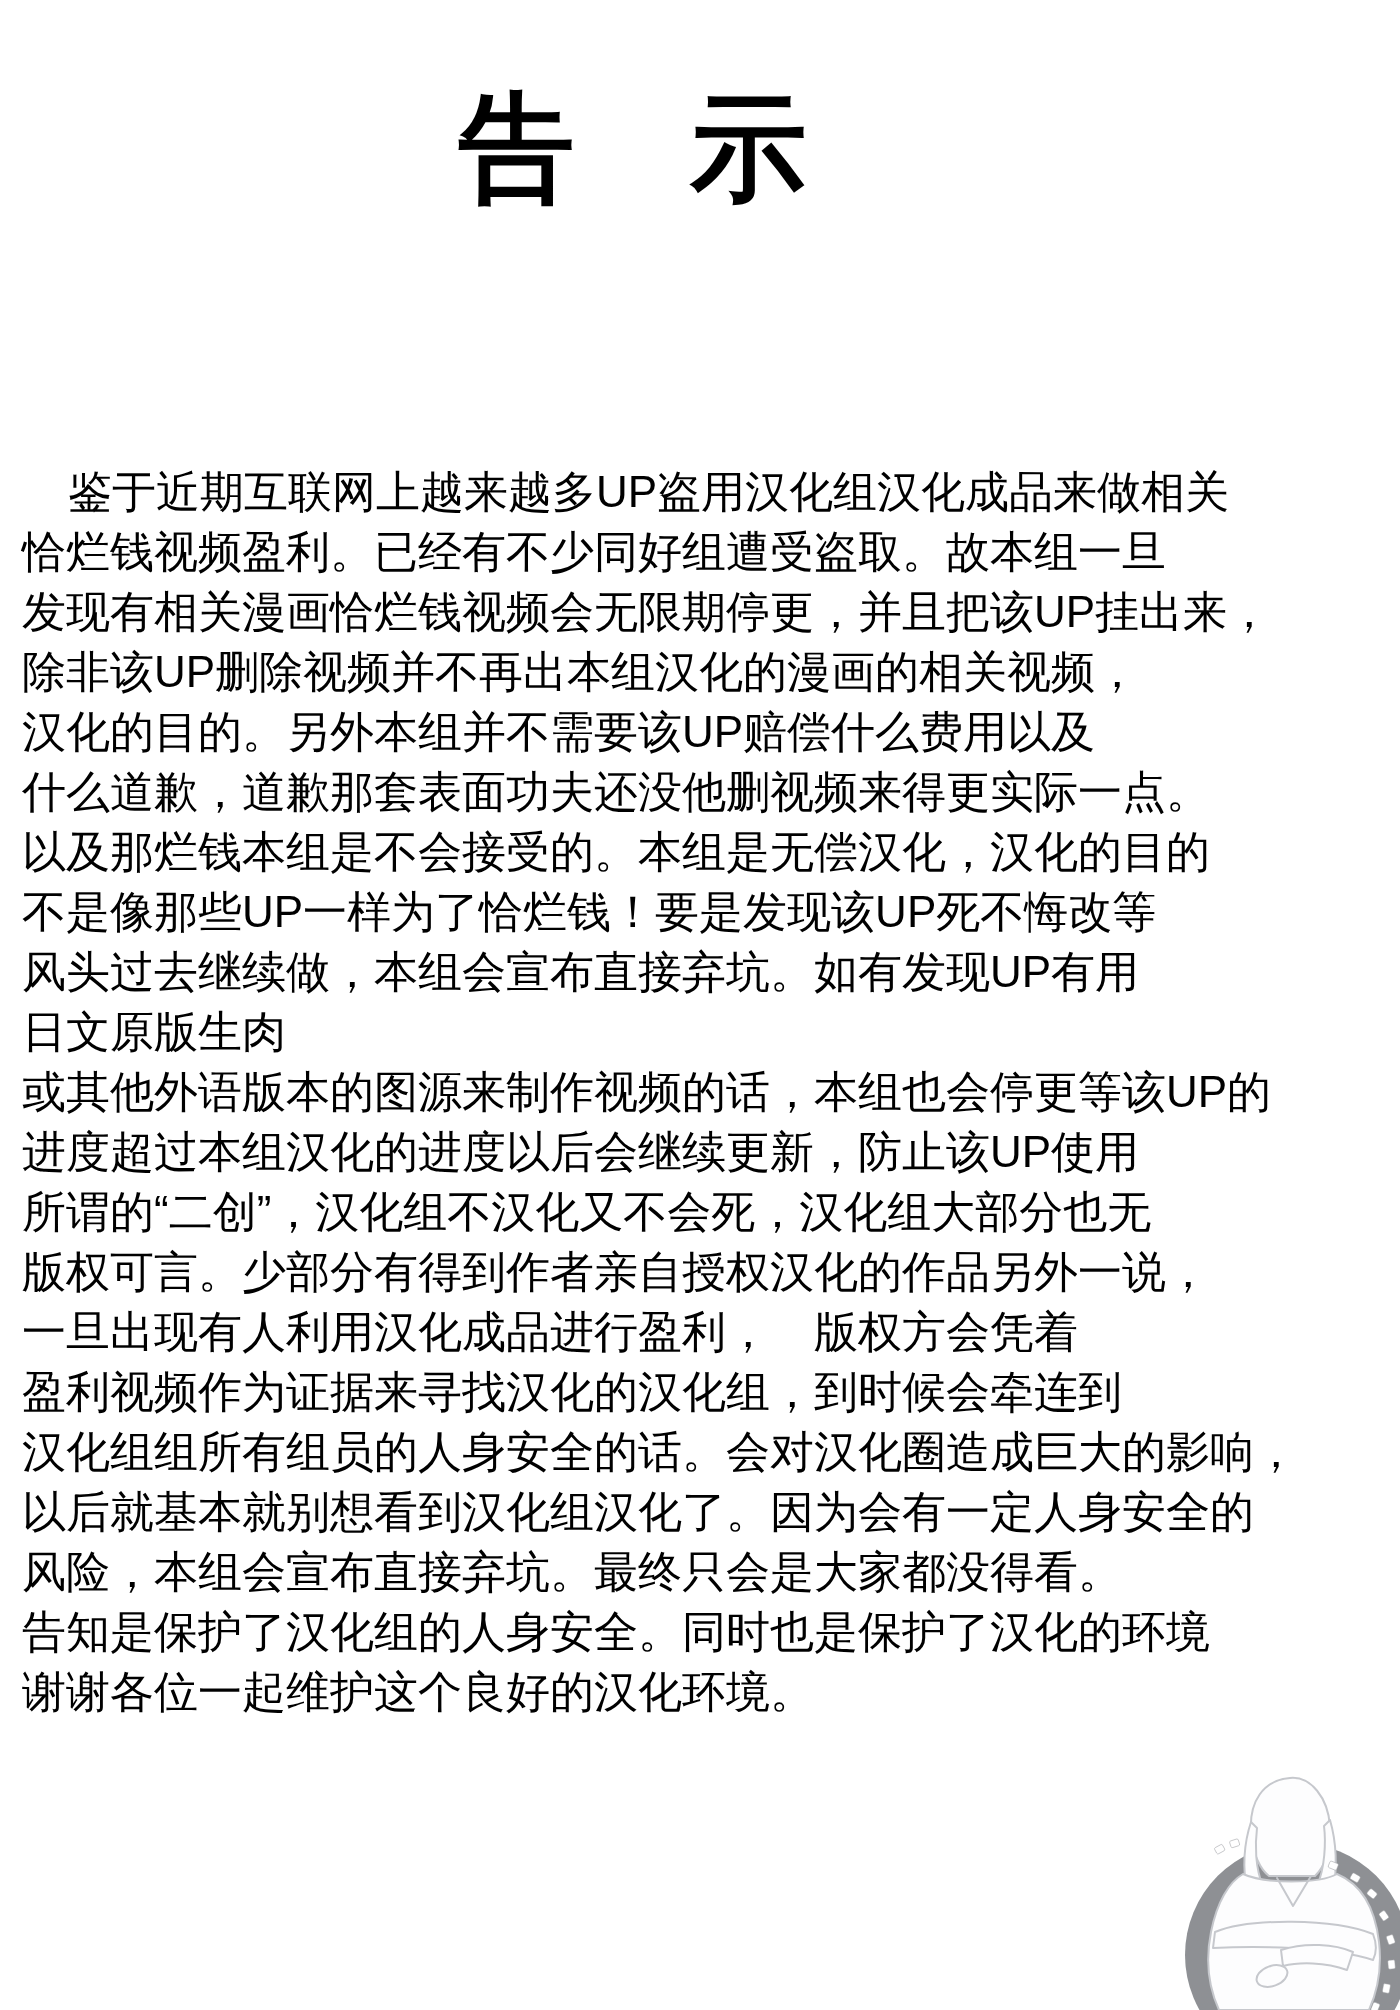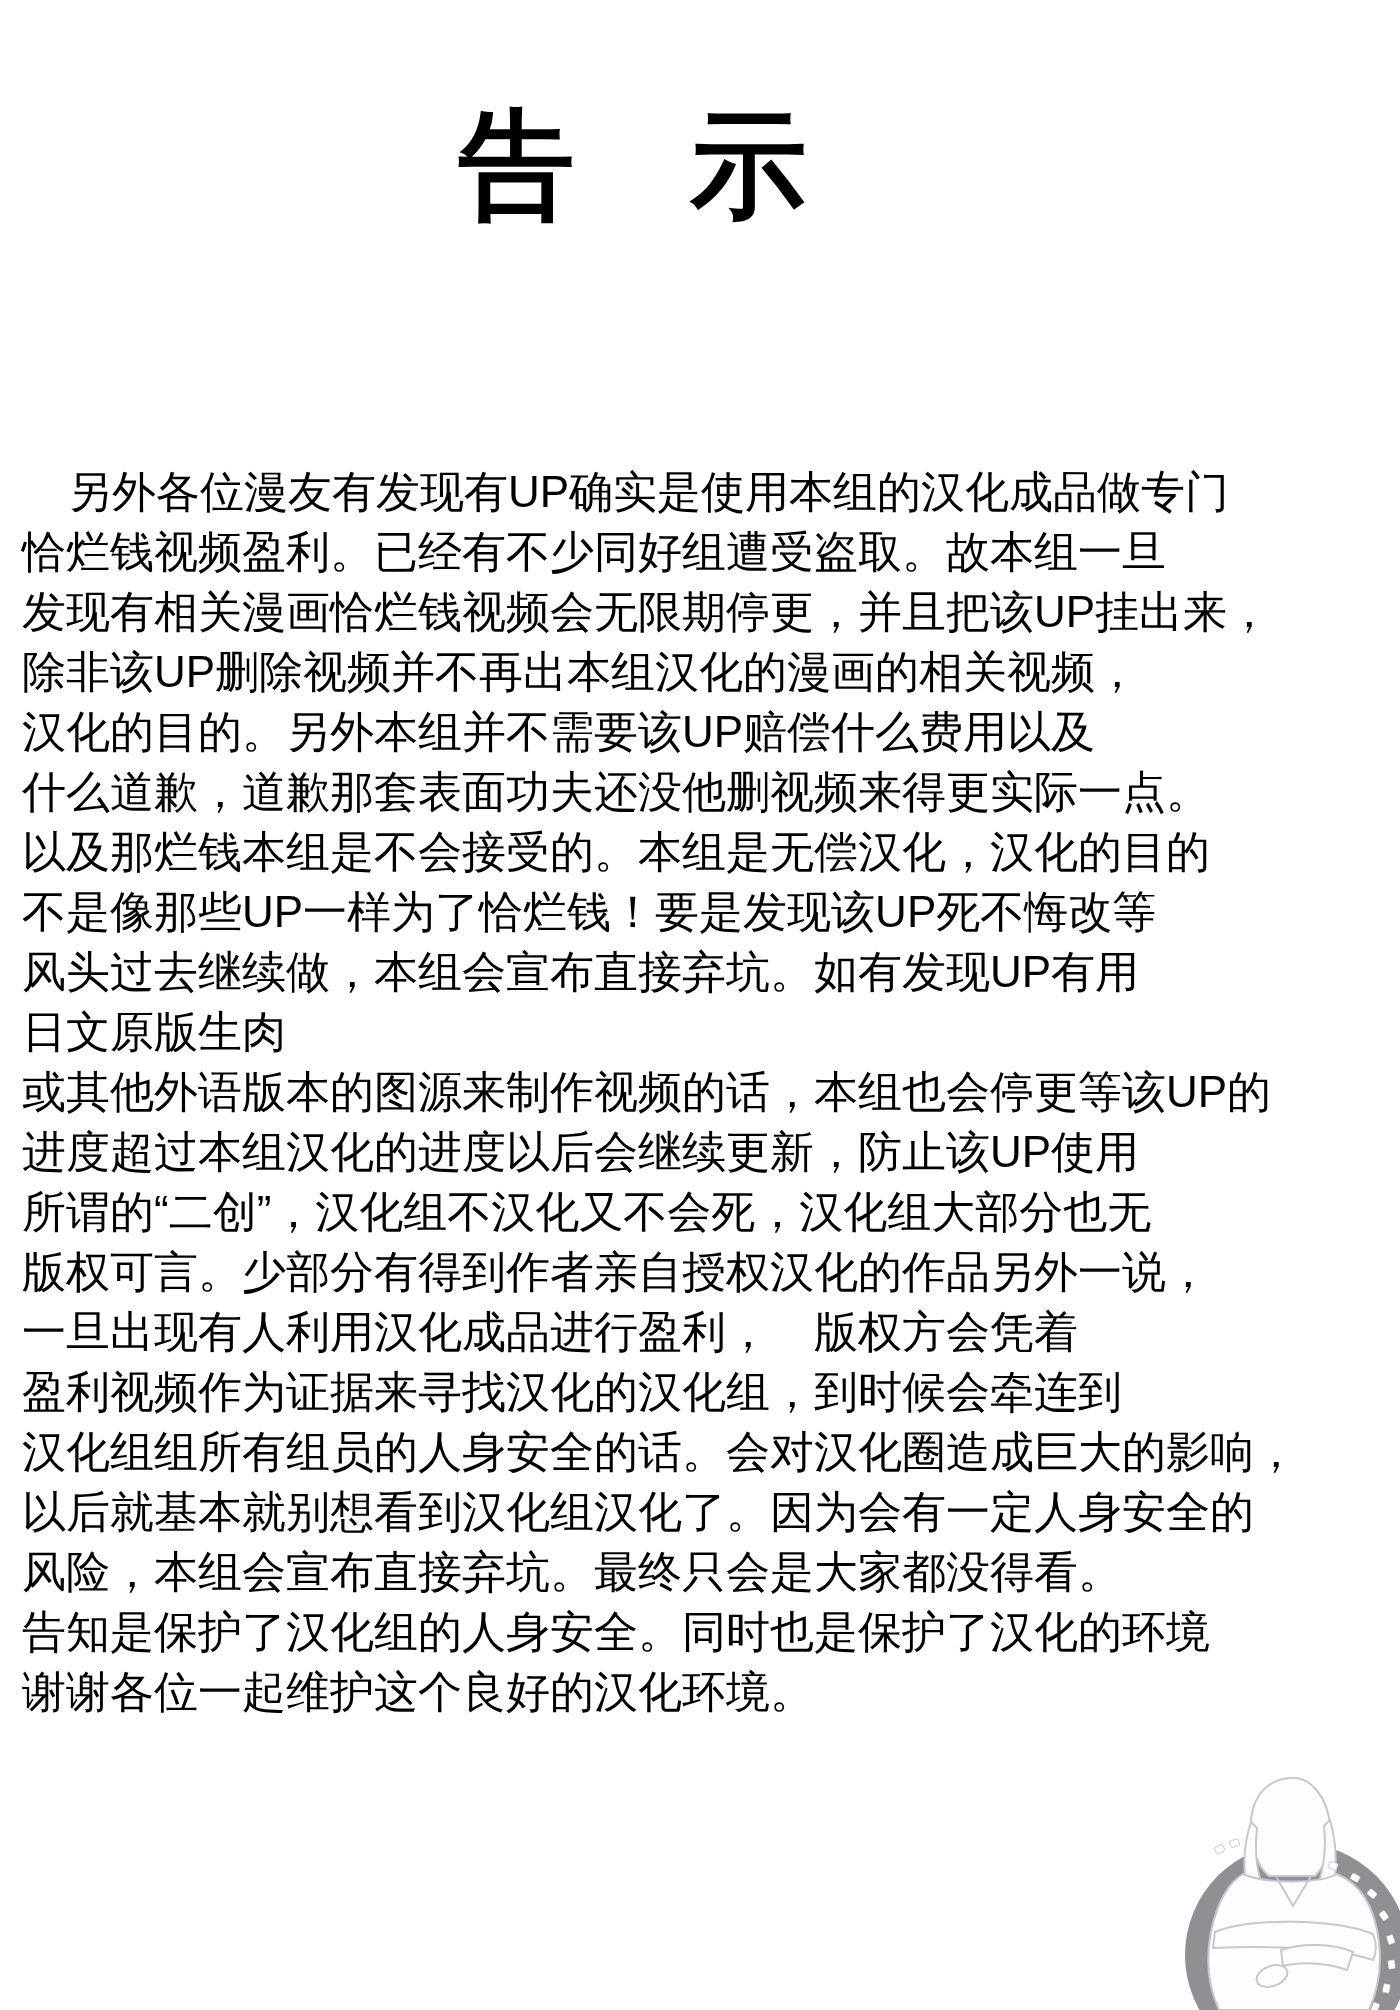--- a/index.html
+++ b/index.html
@@ -18,21 +18,20 @@
     top: 90px;
     left: 0;
     width: 100%;
     padding-right: 135px; 
     text-align: center;
     font-size: 116px;
     font-weight: 900;
     line-height: 1;
     white-space: pre;
     letter-spacing: 0;
-    margin-top: 17px;
   }
   .notice-body {
     position: absolute;
     top: 462px;
     left: 22px;
     right: 4px;
     font-size: 44px;
     font-weight: 500;
     line-height: 60px;
     letter-spacing: 0;
@@ -48,21 +47,21 @@
   }
 </style>
 </head>
 <body>
 
 <div class="page">
 
   <div class="notice-title">告　示</div>
 
   <div class="notice-body">
-      <div class="line first">另外各位漫友有发现有UP确实是使用本组的汉化成品做专门</div>
+      <div class="line first">鉴于近期互联网上越来越多UP盗用汉化组汉化成品来做相关</div>
       <div class="line">恰烂钱视频盈利。已经有不少同好组遭受盗取。故本组一旦</div>
       <div class="line">发现有相关漫画恰烂钱视频会无限期停更，并且把该UP挂出来，</div>
       <div class="line">除非该UP删除视频并不再出本组汉化的漫画的相关视频，</div>
       <div class="line">汉化的目的。另外本组并不需要该UP赔偿什么费用以及</div>
       <div class="line">什么道歉，道歉那套表面功夫还没他删视频来得更实际一点。</div>
       <div class="line">以及那烂钱本组是不会接受的。本组是无偿汉化，汉化的目的</div>
       <div class="line">不是像那些UP一样为了恰烂钱！要是发现该UP死不悔改等</div>
       <div class="line">风头过去继续做，本组会宣布直接弃坑。如有发现UP有用</div>
       <div class="line">日文原版生肉</div>
       <div class="line">或其他外语版本的图源来制作视频的话，本组也会停更等该UP的</div>

